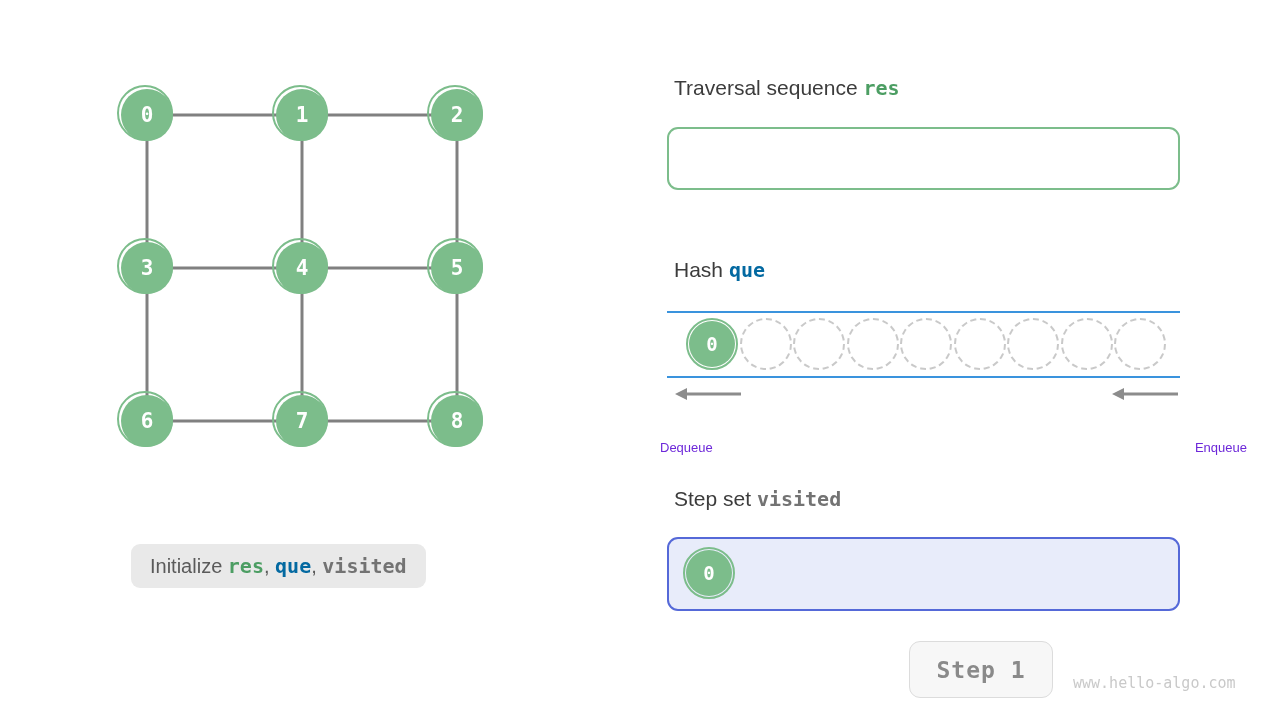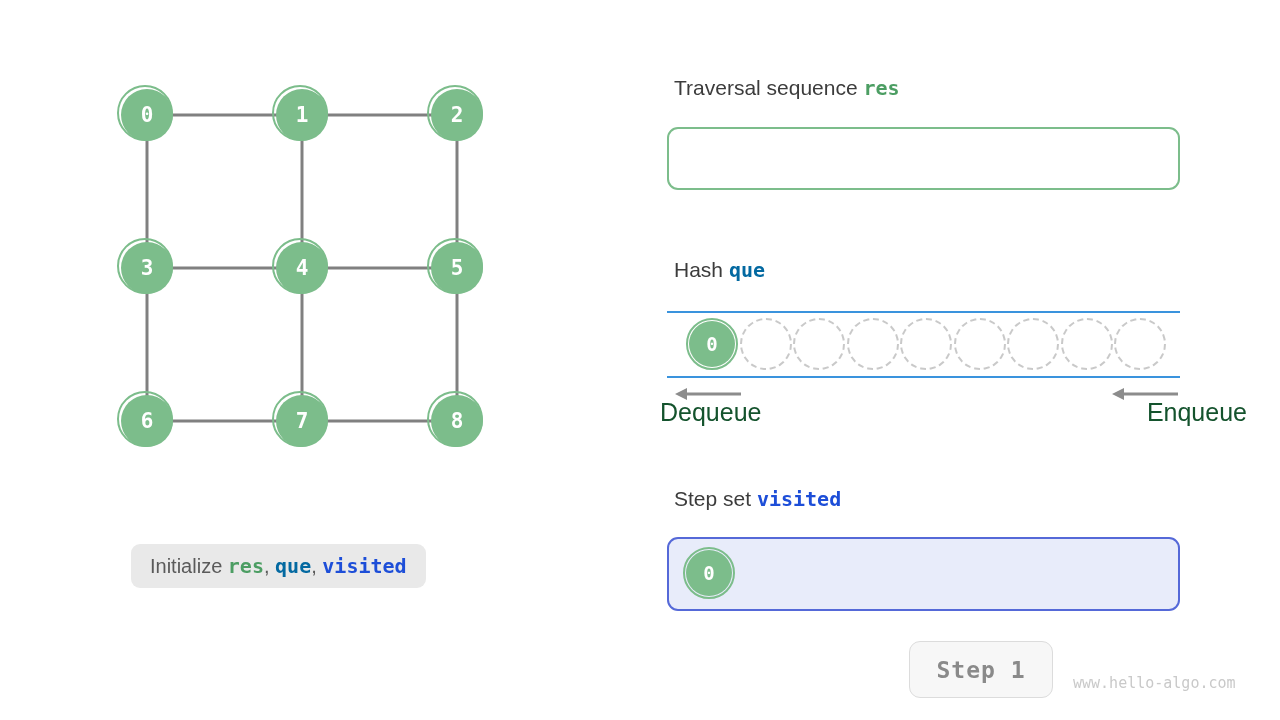--- a/index.html
+++ b/index.html
@@ -31,21 +31,21 @@
 
   
   #caption-pill{
     position:absolute;left:131px;top:544px;
     padding:10px 19px;border-radius:9px;background:#e9e9e9;
     font-size:20px;color:#5a5a5a;white-space:nowrap;
   }
   .mono{font-family:"DejaVu Sans Mono","Liberation Mono",monospace;font-weight:700;}
   .c-res{color:#4c9e63;}
   .c-que{color:#0369a1;}
-  .c-visited{color:#1d4ed8;}
+  .c-visited{color:#737373;}
   .c-comma{color:#5a5a5a;}
 
   
   #right-panel{position:absolute;left:660px;top:0;width:620px;height:704px;}
 
   .section-title{
     position:absolute;font-size:21px;color:#3c3c3c;white-space:nowrap;
   }
   .section-title .mono{font-size:20px;}
 
@@ -75,21 +75,21 @@
     border-radius:50%;background:#7cbd8b;
     display:flex;align-items:center;justify-content:center;
     color:#ffffff;font-family:"DejaVu Sans Mono","Liberation Mono",monospace;
     font-size:19px;font-weight:700;line-height:1;
   }
 
   .arrow{position:absolute;top:386px;width:70px;height:16px;}
   #arrow-dequeue{left:13px;}
   #arrow-enqueue{left:450px;}
 
-  .op-label{position:absolute;top:398px;font-size:25px;color:#14532d;white-space:nowrap;}
+  .op-label{position:absolute;top:440px;font-size:13px;color:#6d28d9;white-space:nowrap;}
   #label-dequeue{left:0px;}
   #label-enqueue{right:33px;}
 
   #visited-title{left:14px;top:487px;}
   #visited-box{
     position:absolute;left:7px;top:537px;width:513px;height:74px;
     border:2px solid #5569d8;border-radius:11px;box-sizing:border-box;
     background:#e8ecfa;
   }
   #visited-item{

